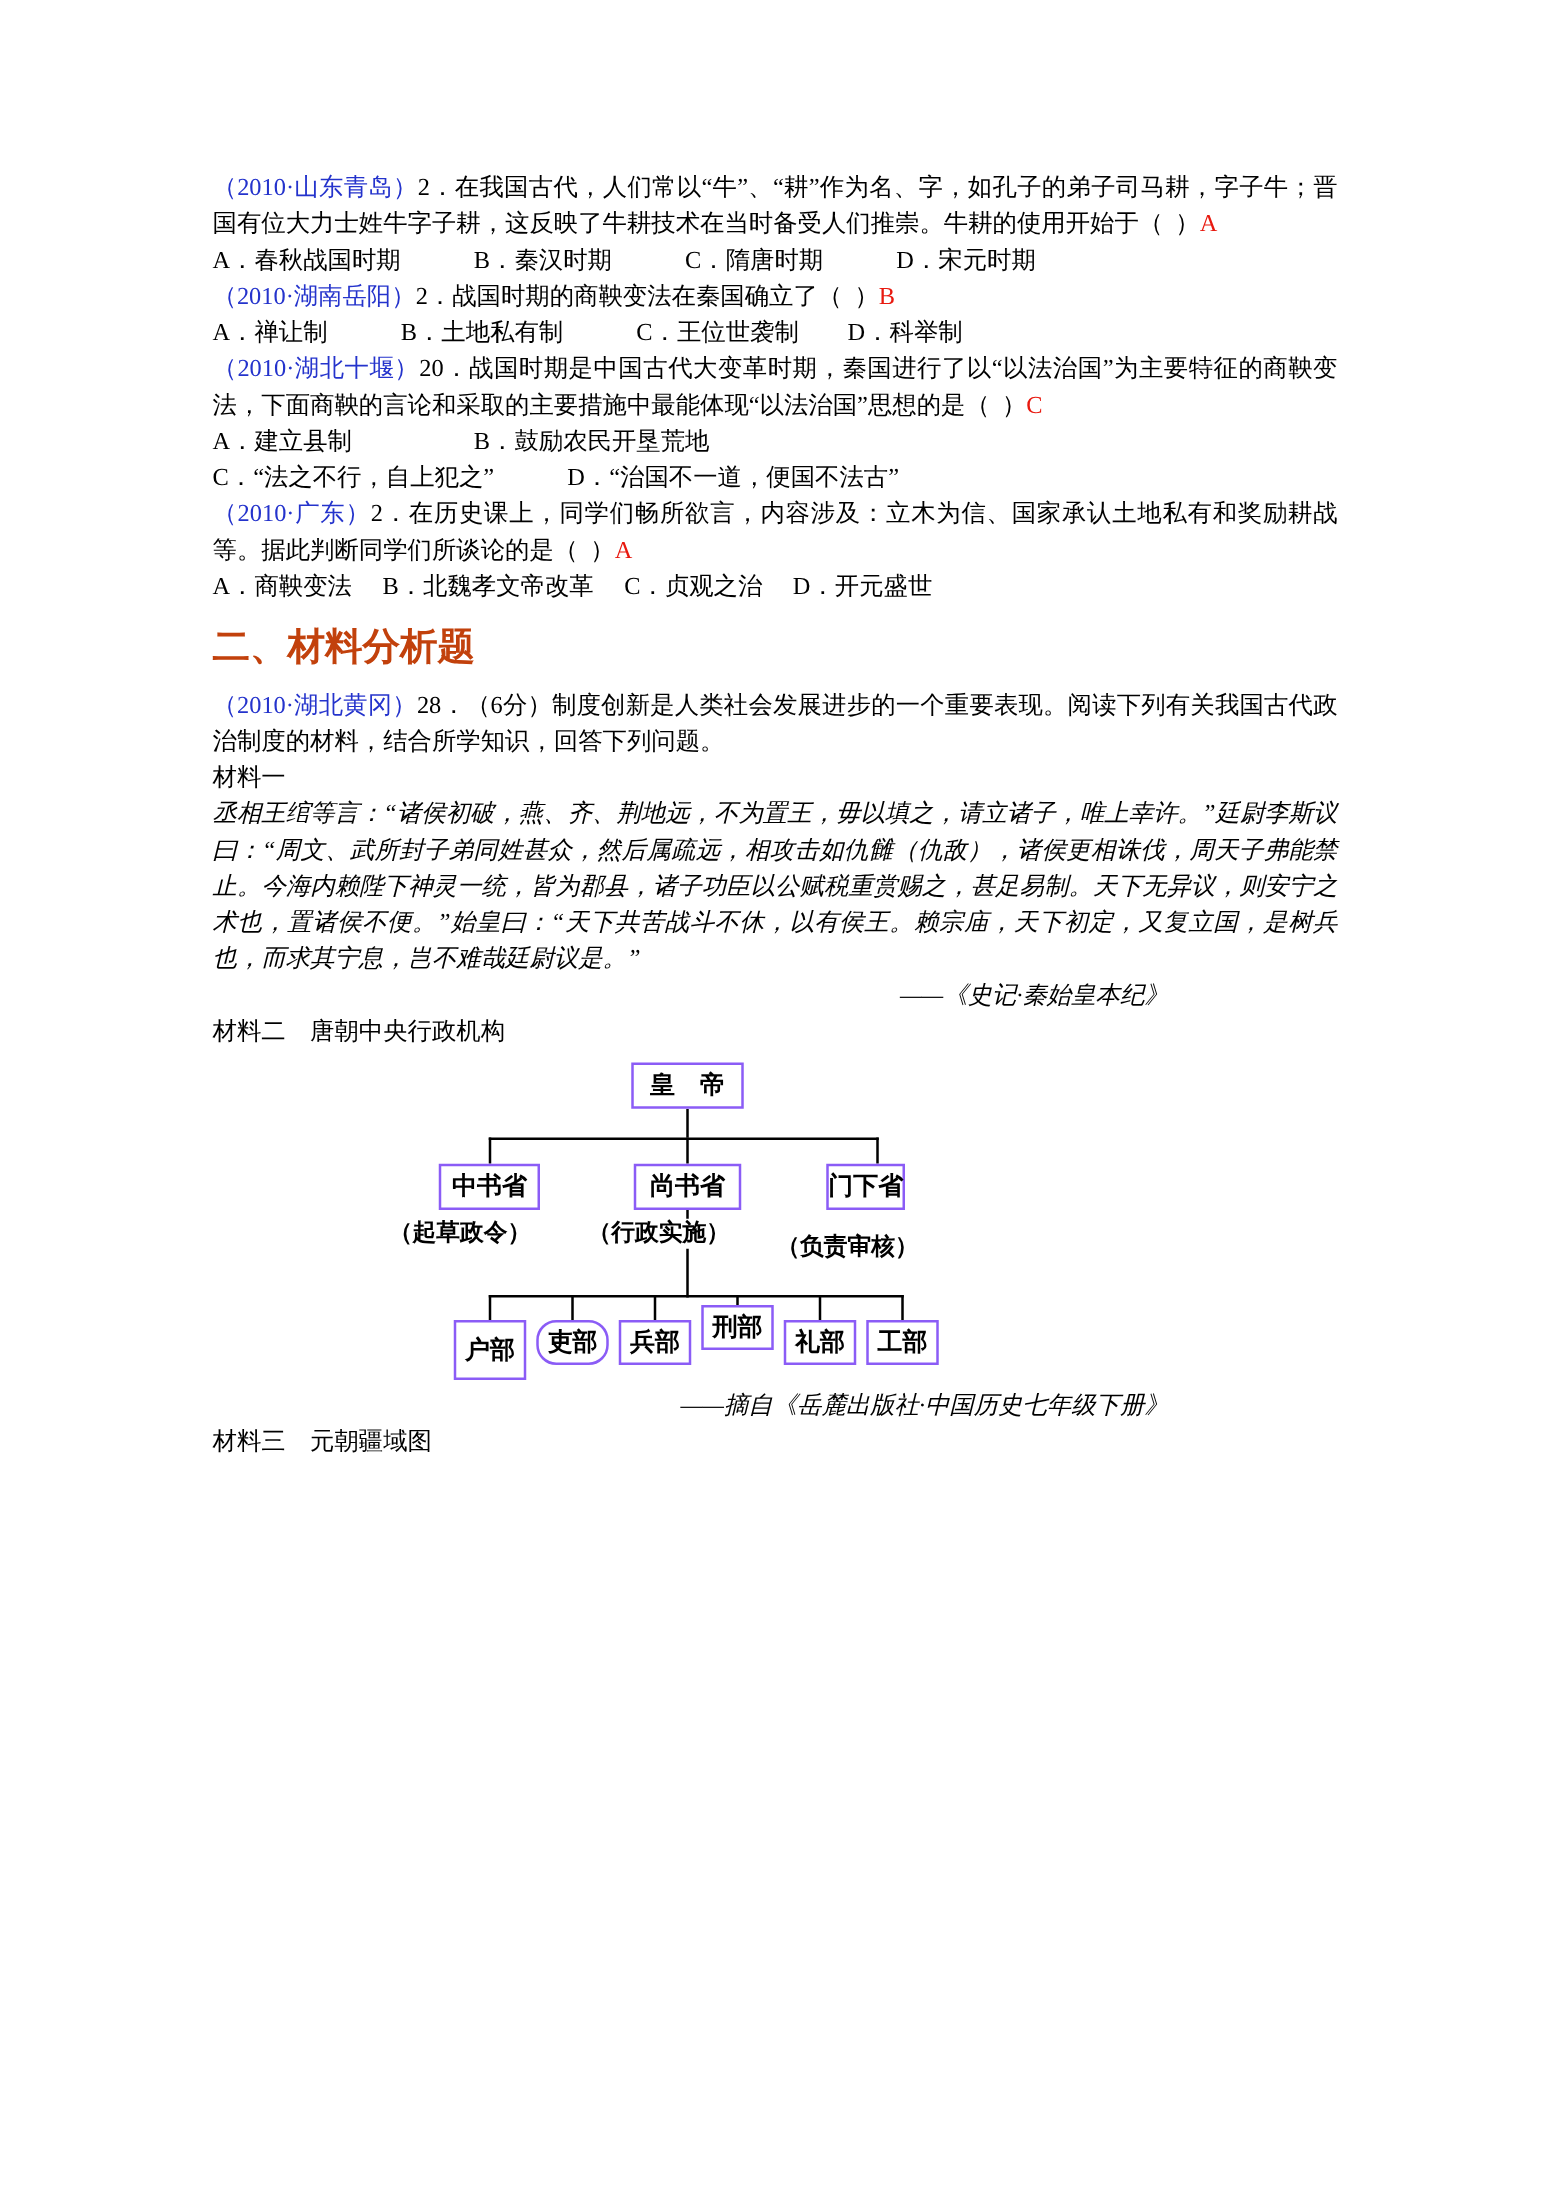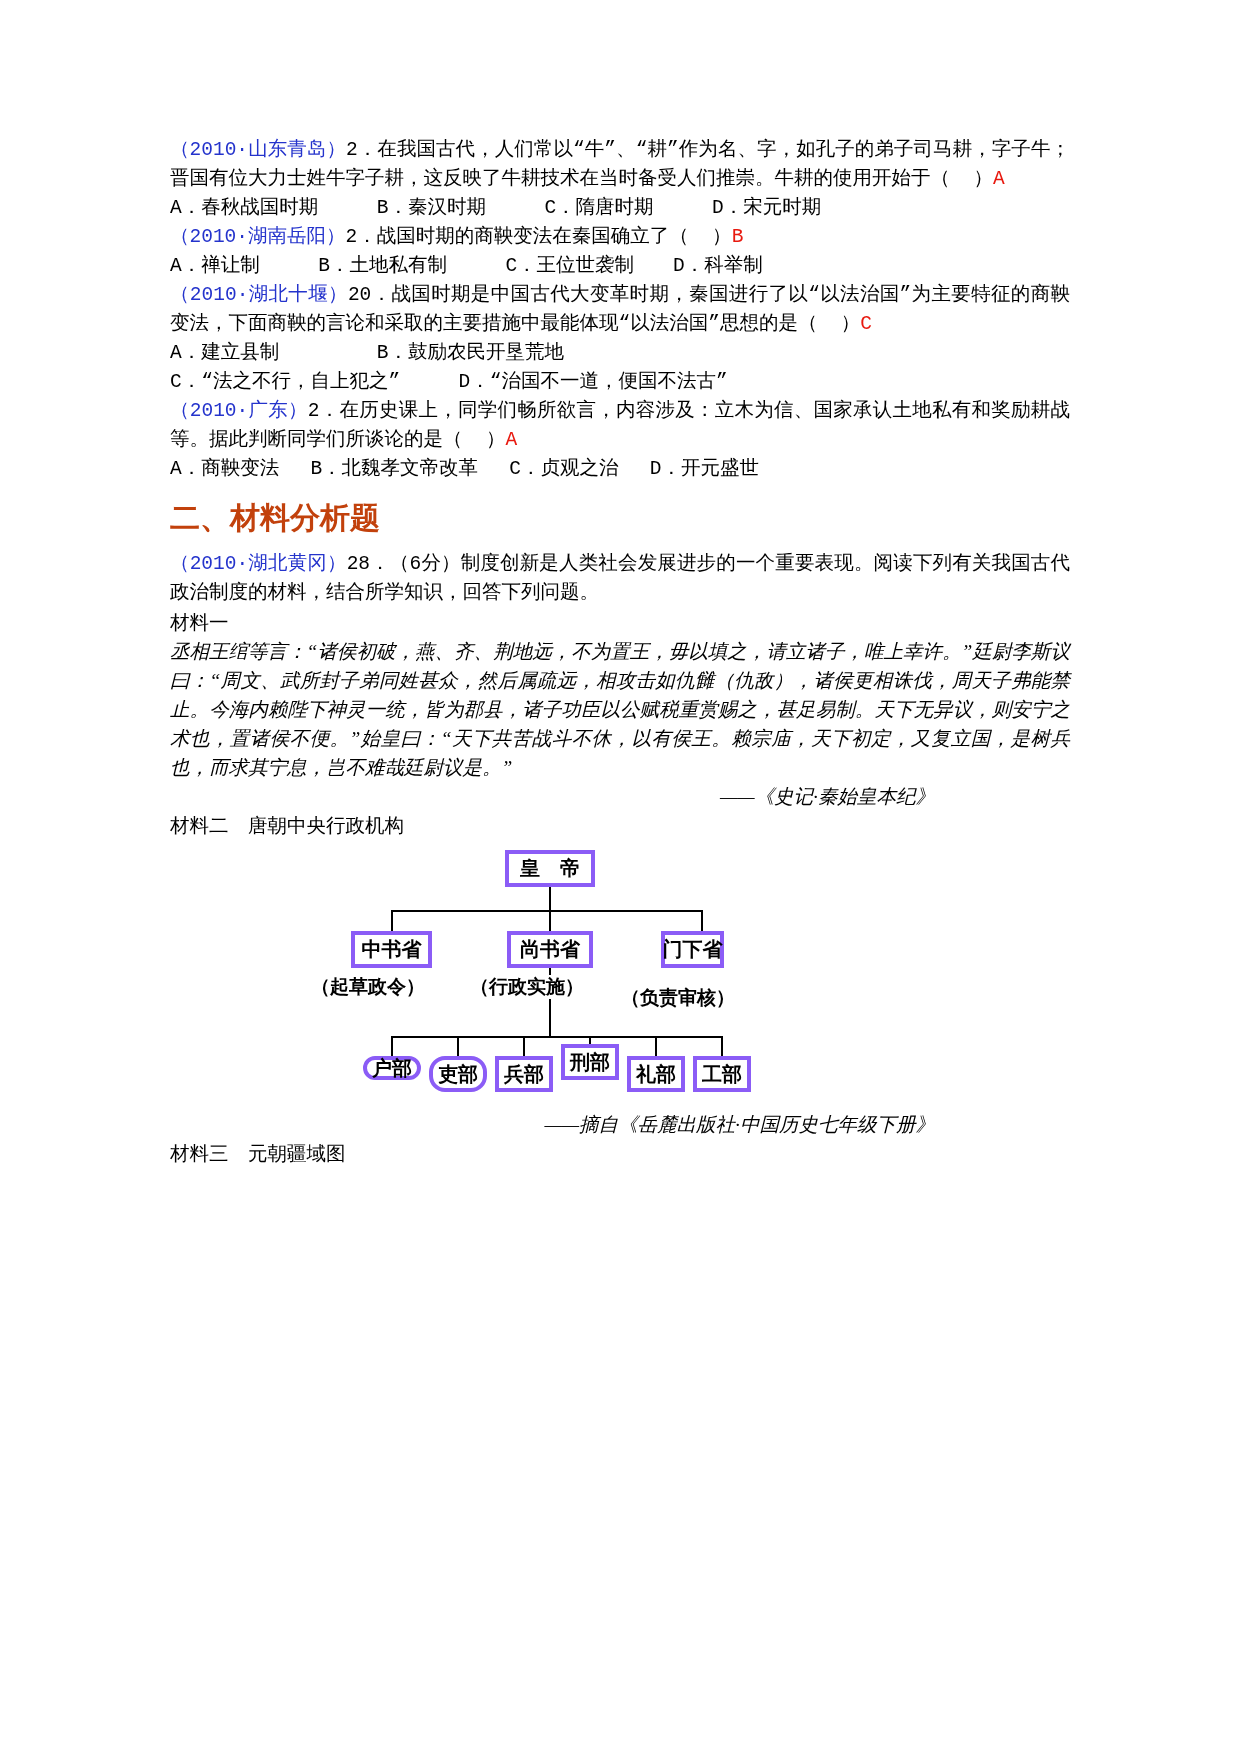--- a/index.html
+++ b/index.html
@@ -14,38 +14,38 @@
     overflow: hidden;
   }
   .content {
     position: absolute;
     left: 170px;
     top: 136px;
     width: 900px;
     font-size: 19.5px;
     line-height: 29px;
   }
-  .para { text-align: justify; white-space: pre-wrap; font-family: Liberation Mono, monospace; }
+  .para { text-align: justify; white-space: pre-wrap; }
   .blue { color: #2433cc; }
   .red  { color: #e8190f; }
   .section-heading {
     font-family: "Liberation Sans", "DejaVu Sans", sans-serif;
     font-weight: bold;
     color: #c2410c;
     font-size: 30px;
     line-height: 40px;
     margin: 14px 0 12px 0;
   }
   .cite { text-align: right; padding-right: 135px; font-style: italic; white-space: pre-wrap; }
   .quote { font-style: italic; text-align: justify; white-space: pre-wrap; }
   .mat-label { white-space: pre-wrap; }
   .diagram { position: relative; width: 900px; height: 252px; margin: 8px 0 10px 0; }
   .obox {
     position: absolute;
-    border: 4px solid #8b5cf6;
+    border: 2px solid #8b5cf6;
     display: flex;
     align-items: center;
     justify-content: center;
     font-size: 20px;
     font-weight: bold;
     background: #ffffff;
     white-space: pre;
     z-index: 1;
   }
   .dline { position: absolute; background: #000000; z-index: 0; }
@@ -109,21 +109,21 @@
       <div class="obox" style="left:335px; top:2px; width:90px; height:37px;">皇　帝</div>
 
       <div class="obox" style="left:181px; top:83px; width:81px; height:37px;">中书省</div>
       <div class="obox" style="left:337px; top:83px; width:86px; height:37px;">尚书省</div>
       <div class="obox" style="left:491px; top:83px; width:63px; height:37px;">门下省</div>
 
       <div class="note" style="left:141px; top:127px;">（起草政令）</div>
       <div class="note" style="left:300px; top:127px;">（行政实施）</div>
       <div class="note" style="left:451px; top:138px;">（负责审核）</div>
 
-      <div class="obox" style="left:193px; top:208px; width:58px; height:24px;border-radius:12px;">户部</div>
+      <div class="obox" style="left:193px; top:208px; width:58px; height:48px;">户部</div>
       <div class="obox" style="left:259px; top:208px; width:58px; height:36px;border-radius:16px;">吏部</div>
       <div class="obox" style="left:325px; top:208px; width:58px; height:36px;">兵部</div>
       <div class="obox" style="left:391px; top:196px; width:58px; height:36px;">刑部</div>
       <div class="obox" style="left:457px; top:208px; width:58px; height:36px;">礼部</div>
       <div class="obox" style="left:523px; top:208px; width:58px; height:36px;">工部</div>
     </div>
 
     <div class="cite">——摘自《岳麓出版社·中国历史七年级下册》</div>
 
     <div class="mat-label">材料三　元朝疆域图</div>

